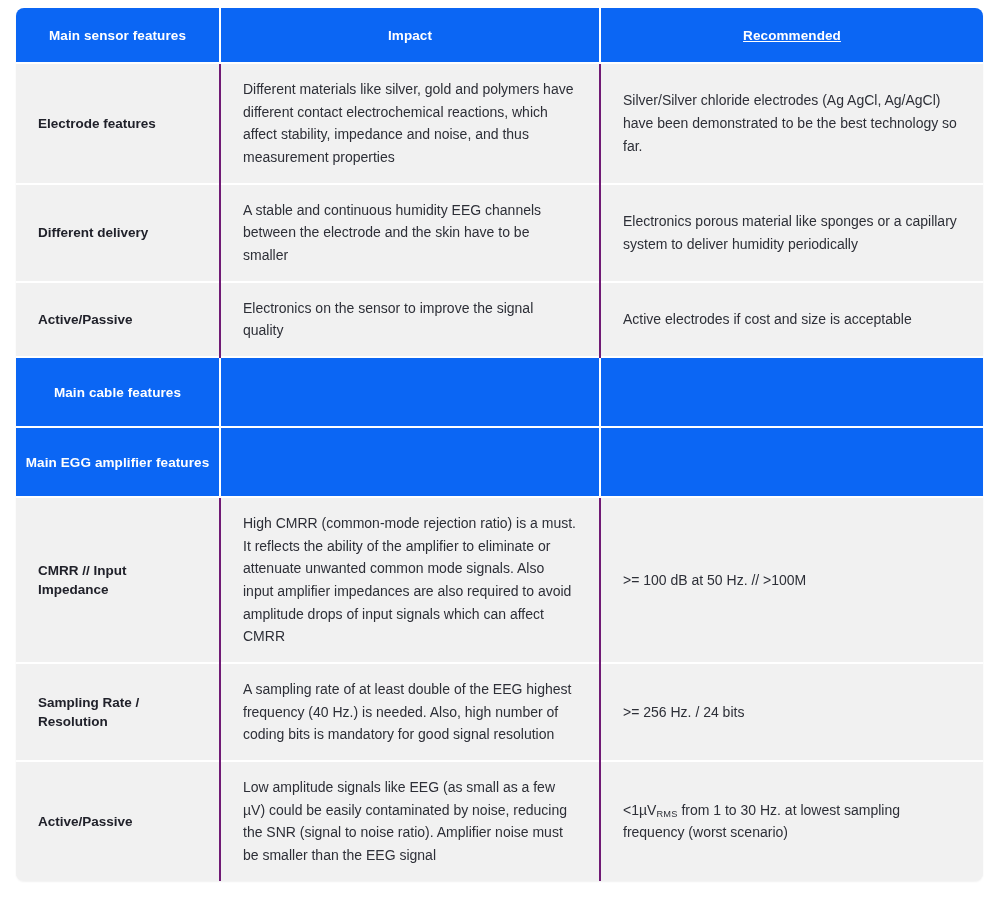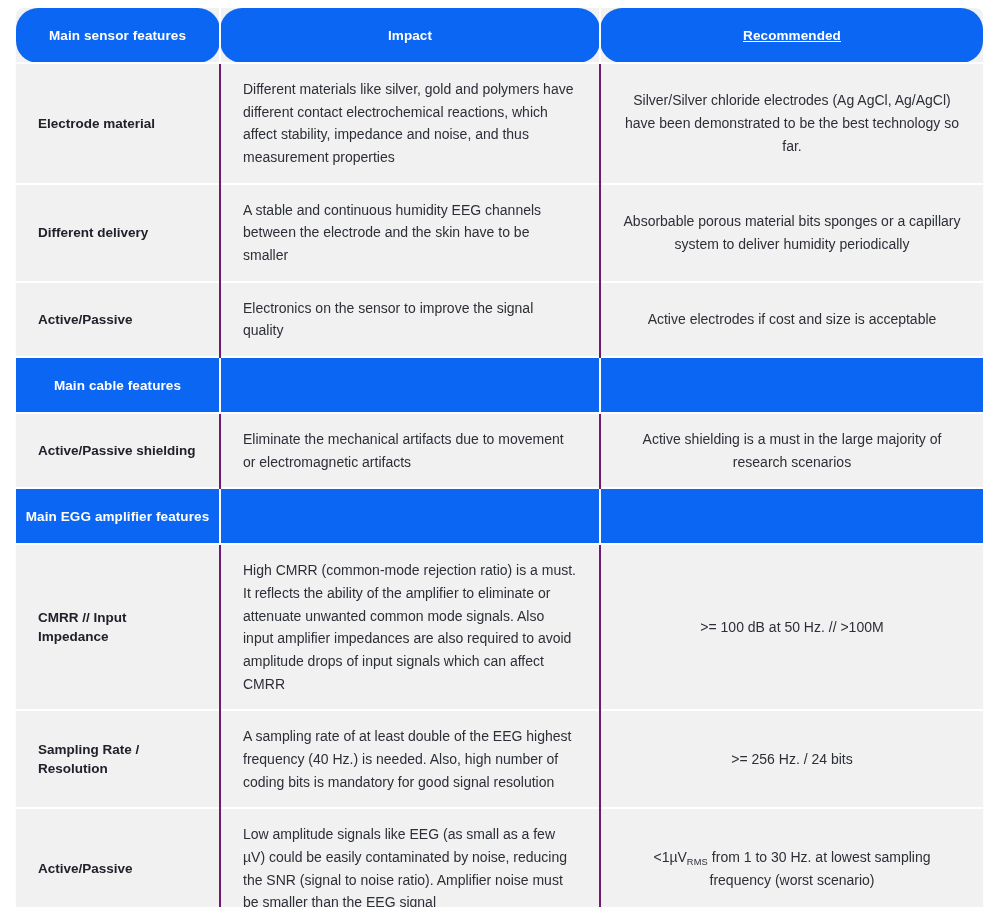--- a/index.html
+++ b/index.html
@@ -42,50 +42,49 @@
     background: #0b66f4;
     color: #ffffff;
     font-weight: bold;
     font-size: 13.5px;
     text-align: center;
     vertical-align: middle;
     height: 54px;
     padding: 0 12px;
     border-right: 2px solid #ffffff;
     letter-spacing: 0.1px;
-    border-radius: 22px;
   }
   tr.header-row td:last-child { border-right: none; text-decoration: underline; }
 
   
   tr.section-row td {
     background: #0b66f4;
     color: #ffffff;
     font-weight: bold;
     font-size: 13.5px;
     vertical-align: middle;
     height: 54px;
-    padding: 0 10px;
+    padding: 7px 10px;
     border-right: 2px solid #ffffff;
     border-top: 2px solid #ffffff;
     letter-spacing: 0.1px;
   }
   tr.section-row td:last-child { border-right: none; }
   tr.section-row td.label-cell { text-align: center; }
   tr.section-row td.label-cell.wide { padding: 0 4px; margin-left: 8px; }
 
   
   tr.body-row td {
     background: #f1f1f1;
     vertical-align: middle;
     border-right: 2px solid #701a75;
     border-top: 2px solid #ffffff;
     padding: 14px 22px 14px 22px;
   }
-  tr.body-row td:last-child { border-right: none; text-align: center; }
+  tr.body-row td:last-child { border-right: none; }
 
   td.feature-label {
     font-size: 13.5px;
     font-weight: bold;
     color: #20212a;
     padding-left: 20px;
     padding-right: 10px;
     line-height: 1.45;
   }
 
@@ -119,59 +118,50 @@
         <col class="c2">
         <col class="c3">
     </colgroup>
     <tbody id="table-body">
         <tr class="header-row">
           <td>Main sensor features</td>
           <td>Impact</td>
           <td>Recommended</td>
         </tr>
         <tr class="body-row">
-          <td class="feature-label">Electrode material</td>
+          <td class="feature-label">Electrode features</td>
           <td class="body-text">
             <p>Different materials like silver, gold and polymers have different contact electrochemical reactions, which affect stability, impedance and noise, and thus measurement properties</p>
           </td>
           <td class="body-text">
             <p>Silver/Silver chloride electrodes (Ag AgCl, Ag/AgCl) have been demonstrated to be the best technology so far.</p>
           </td>
         </tr>
         <tr class="body-row">
           <td class="feature-label">Different delivery</td>
           <td class="body-text">
             <p>A stable and continuous humidity EEG channels between the electrode and the skin have to be smaller</p>
           </td>
           <td class="body-text">
-            <p>Absorbable porous material bits sponges or a capillary system to deliver humidity periodically</p>
+            <p>Electronics porous material like sponges or a capillary system to deliver humidity periodically</p>
           </td>
         </tr>
         <tr class="body-row">
           <td class="feature-label">Active/Passive</td>
           <td class="body-text">
             <p>Electronics on the sensor to improve the signal quality</p>
           </td>
           <td class="body-text">
             <p>Active electrodes if cost and size is acceptable</p>
           </td>
         </tr>
         <tr class="section-row">
           <td class="label-cell">Main cable features</td>
           <td></td>
           <td></td>
-        </tr>
-        <tr class="body-row">
-          <td class="feature-label">Active/Passive shielding</td>
-          <td class="body-text">
-            <p>Eliminate the mechanical artifacts due to movement or electromagnetic artifacts</p>
-          </td>
-          <td class="body-text">
-            <p>Active shielding is a must in the large majority of research scenarios</p>
-          </td>
         </tr>
         <tr class="section-row">
           <td class="label-cell wide">Main EGG amplifier features</td>
           <td></td>
           <td></td>
         </tr>
         <tr class="body-row">
           <td class="feature-label">CMRR // Input Impedance</td>
           <td class="body-text">
             <p>High CMRR (common-mode rejection ratio) is a must. It reflects the ability of the amplifier to eliminate or attenuate unwanted common mode signals. Also input amplifier impedances are also required to avoid amplitude drops of input signals which can affect CMRR</p>

